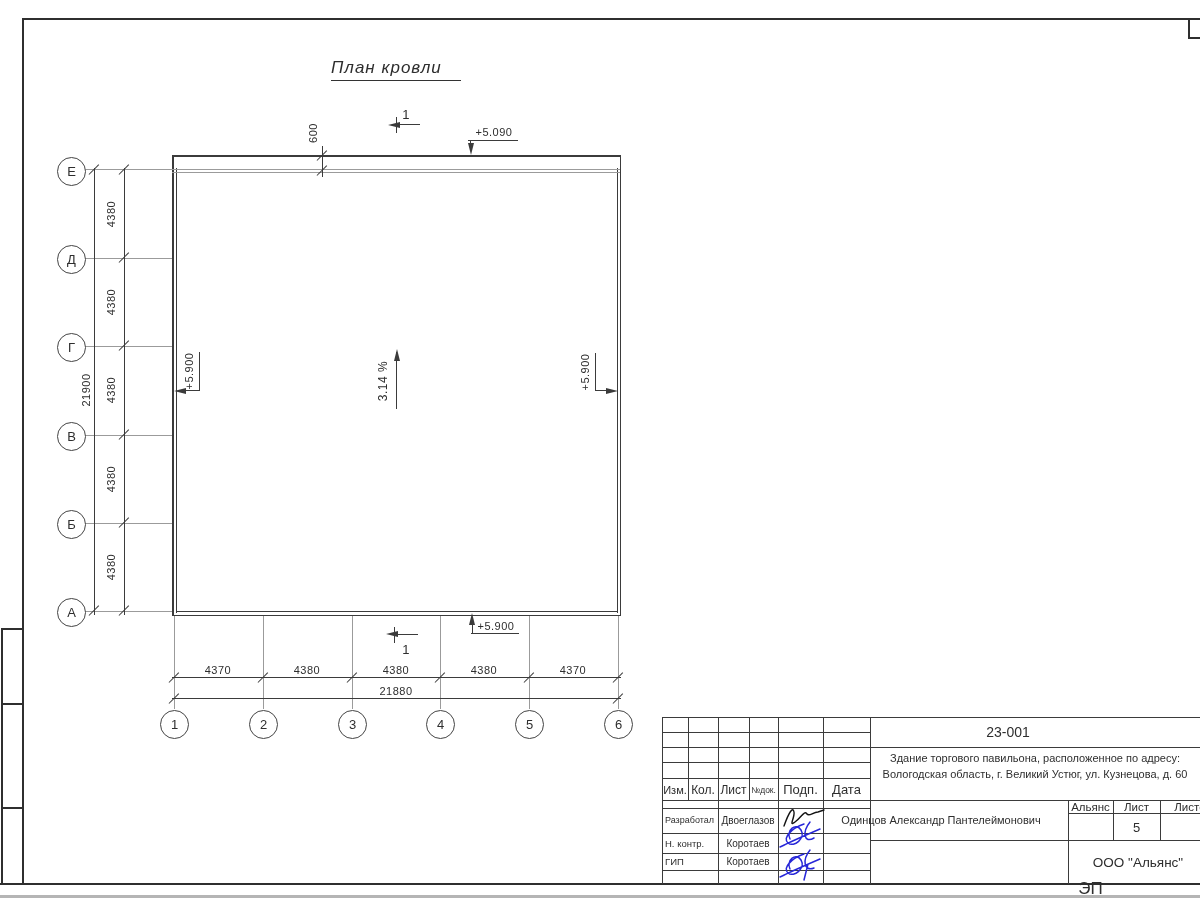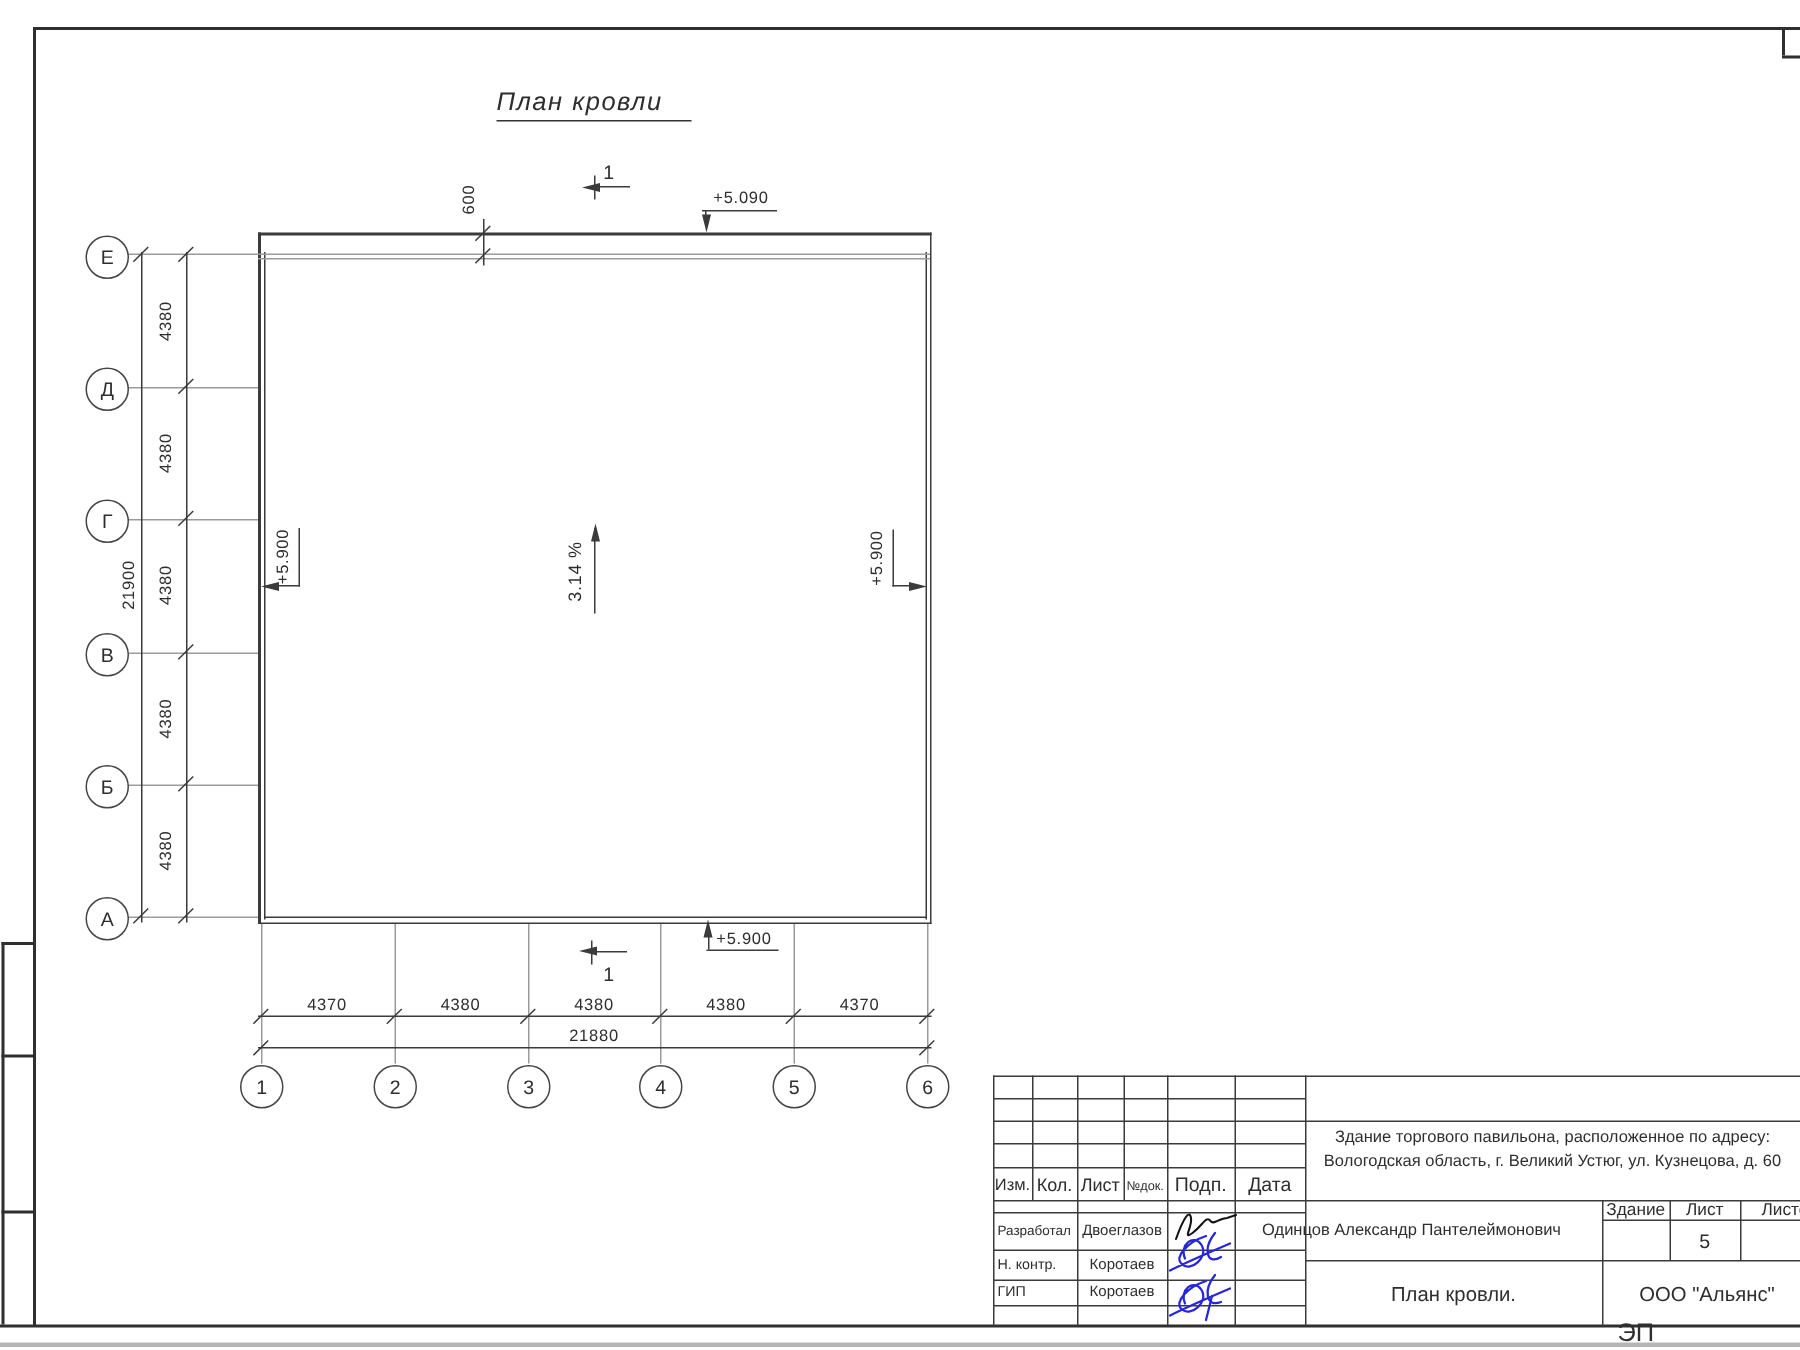--- a/index.html
+++ b/index.html
@@ -219,24 +219,24 @@
   <div class="cell" style="left:718px;top:853px;width:60px;height:17px;font-size:10px;">Коротаев</div>
 
   <svg class="abs" style="left:780px;top:800px;" width="46" height="30" viewBox="0 0 46 30">
     <path d="M4 26 C9 12 13 6 14 12 C15 18 8 27 15 22 C22 17 24 10 27 14 C29 17 33 12 38 12 L44 10" stroke="#141414" stroke-width="1.4" fill="none" stroke-linecap="round"></path>
   </svg>
   <svg class="abs" style="left:774px;top:820px;" width="52" height="62" viewBox="0 0 52 62">
     <path d="M30 4 C18 8 8 18 14 23 C20 28 32 18 27 10 C22 2 12 10 16 19 M36 2 C28 12 30 24 40 18 M6 27 C18 21 32 15 46 9" stroke="#2727d8" stroke-width="1.5" fill="none" stroke-linecap="round"></path>
     <path d="M30 34 C18 38 8 48 14 53 C20 58 32 48 27 40 C22 32 12 40 16 49 M36 30 C28 40 30 52 40 48 M6 57 C18 51 32 45 46 39 M34 44 L30 60" stroke="#2727d8" stroke-width="1.5" fill="none" stroke-linecap="round"></path>
   </svg>
 
+  <div class="cell" style="left:870px;top:719px;width:276px;height:26px;font-size:14px;">23-001</div>
   <div class="cell" style="left:870px;top:750px;width:330px;height:15px;font-size:11px;">Здание торгового павильона, расположенное по адресу:</div>
   <div class="cell" style="left:870px;top:766px;width:330px;height:15px;font-size:11px;">Вологодская область, г. Великий Устюг, ул. Кузнецова, д. 60</div>
   <div class="cell" style="left:844px;top:802px;width:194px;height:36px;font-size:11px;">Одинцов Александр Пантелеймонович</div>
-  <div class="cell" style="left:1068px;top:800px;width:45px;height:14px;font-size:11.5px;">Здание</div>
+  <div class="cell" style="left:1068px;top:800px;width:45px;height:14px;font-size:11.5px;">Альянс</div>
   <div class="cell" style="left:1113px;top:800px;width:47px;height:14px;font-size:11.5px;">Лист</div>
   <div class="cell" style="left:1163px;top:800px;width:60px;height:14px;font-size:11.5px;">Листов</div>
   <div class="cell" style="left:1068px;top:860px;width:45px;height:26px;font-size:17px;margin-top:16px;">ЭП</div>
   <div class="cell" style="left:1113px;top:814px;width:47px;height:26px;font-size:13px;">5</div>
-  <div class="cell" style="left:870px;top:841px;width:198px;height:43px;font-size:13.5px;">План кровли.</div>
   <div class="cell" style="left:1068px;top:841px;width:140px;height:43px;font-size:13.5px;">ООО "Альянс"</div>
 
 </div>
 
 </body></html>

